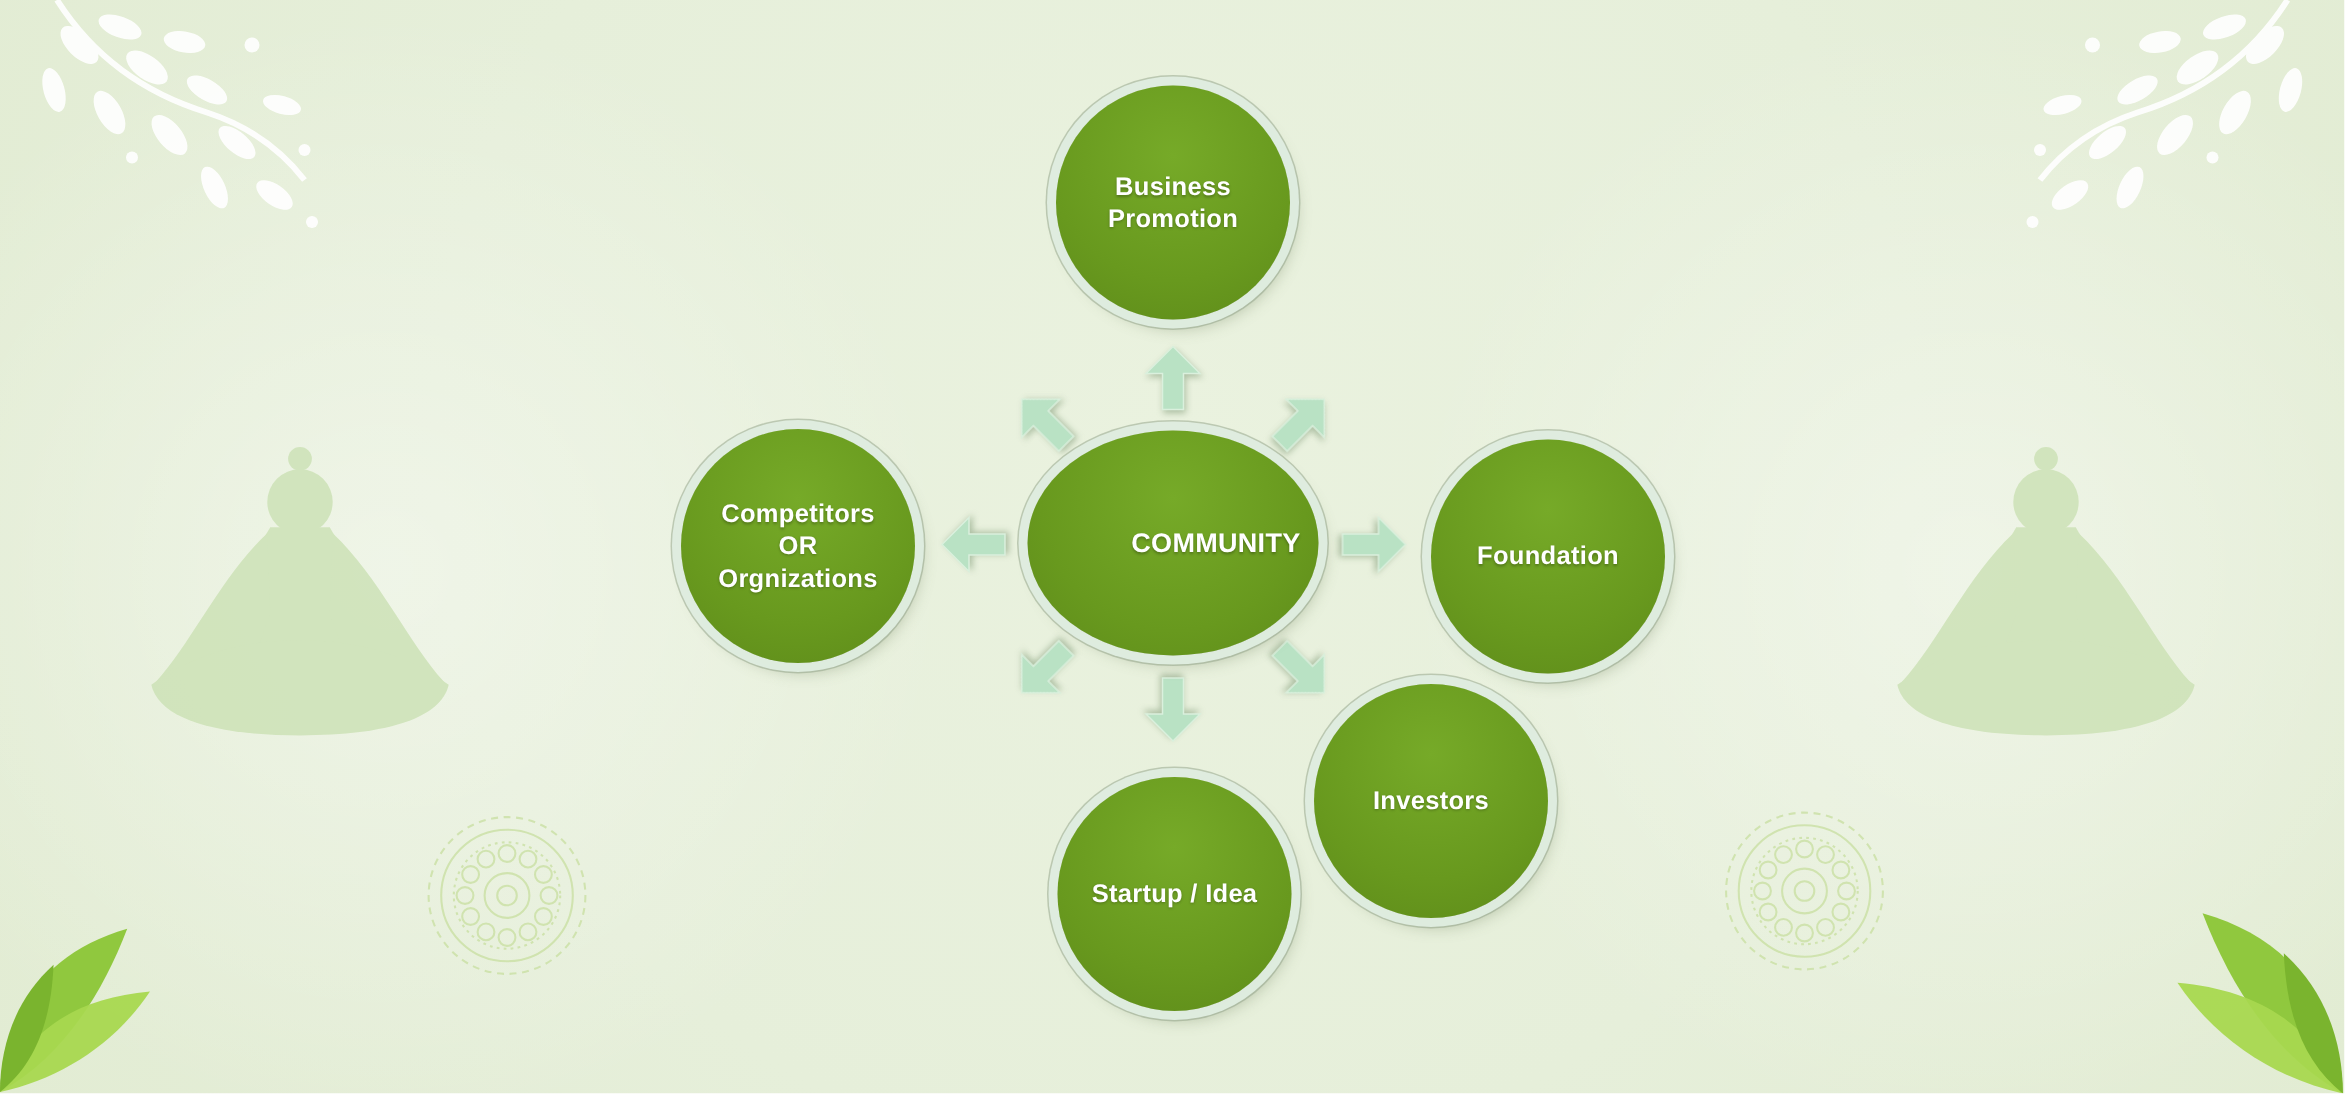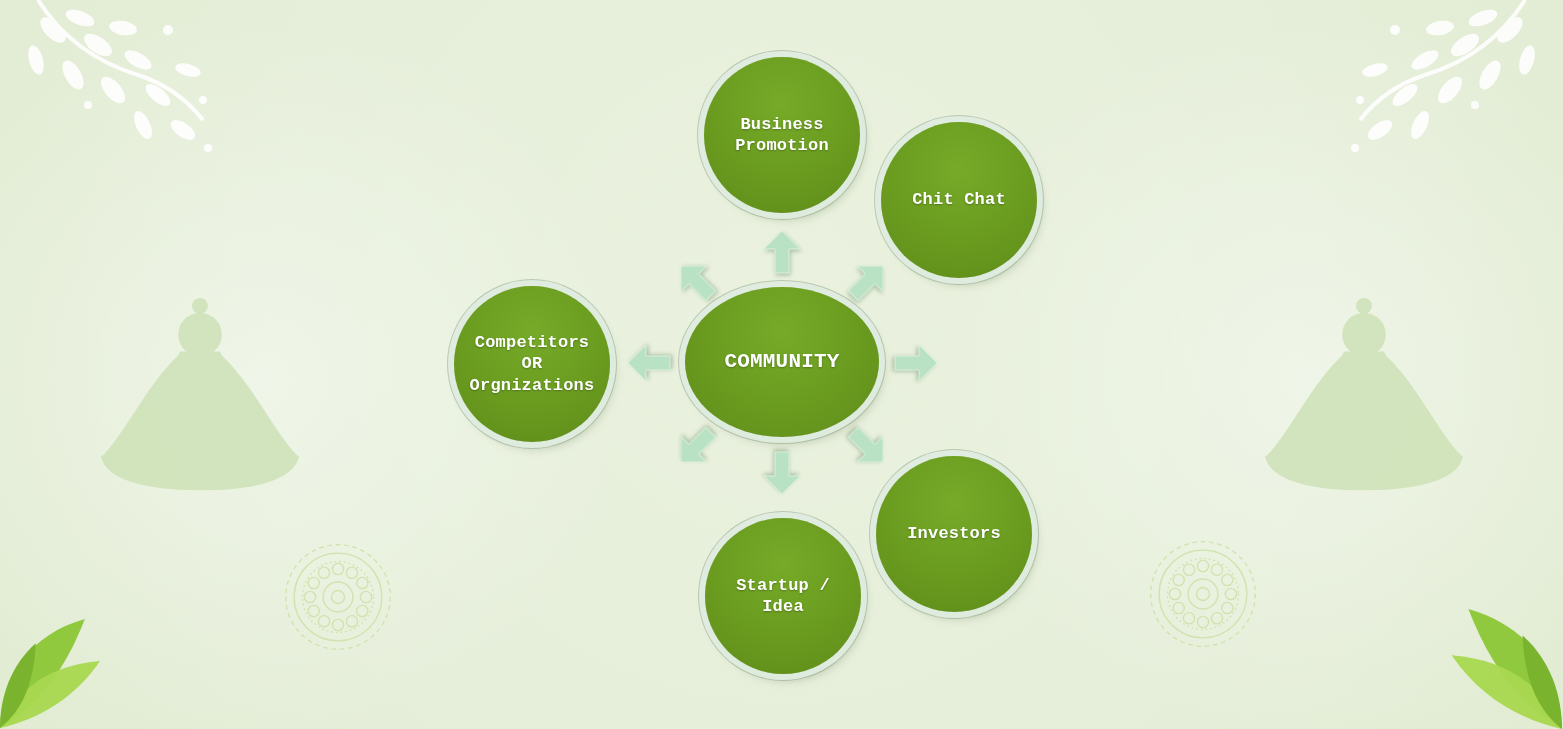--- a/index.html
+++ b/index.html
@@ -1,19 +1,19 @@
 <!DOCTYPE html>
 <html><head>
 <meta charset="utf-8">
 <style>
   html,body { margin:0; padding:0; }
   .stage {
     position:relative; width:1563px; height:729px; overflow:hidden;
     background: radial-gradient(circle at 50% 40%, #eaf2df 0%, #e6efda 55%, #e2ecd3 100%);
-    font-family:Liberation Mono, monospace;
+    font-family:Liberation Sans, sans-serif;
   }
 
   
   .bg-glow { position:absolute; border-radius:50%;
     background: radial-gradient(circle, rgba(255,255,255,0.38) 0%, rgba(255,255,255,0) 68%); }
   .bg-glow-left  { left:-130px; top:-10px;  width:780px; height:780px; }
   .bg-glow-right { left:920px;  top:-10px;  width:780px; height:780px; }
 
   
   .node {
@@ -31,21 +31,21 @@
   }
 
   #node-business    { left:704px; top:57px;  width:156px; height:156px; }
   #node-users       { left:531px; top:123px; width:154px; height:154px; }
   #node-chitchat    { left:881px; top:122px; width:156px; height:156px; }
   #node-competitors { left:454px; top:286px; width:156px; height:156px; }
   #node-foundation  { left:954px; top:293px; width:156px; height:156px; }
   #node-mentors     { left:531px; top:457px; width:156px; height:156px; }
   #node-investors   { left:876px; top:456px; width:156px; height:156px; }
   #node-startup     { left:705px; top:518px; width:156px; height:156px; }
-  #node-center      { left:685px; top:287px; width:194px; height:150px; font-size:21px; letter-spacing:0.5px; }
+  #node-center      { left:685px; top:287px; width:194px; height:150px; font-size:18px; letter-spacing:0.5px;justify-content:flex-end; }
 
   
   .arrow { position:absolute; width:46px; height:46px;
            filter: drop-shadow(1px 2px 2px rgba(100,130,90,0.45)); }
   .arrow svg { width:100%; height:100%; display:block; }
   .arrow polygon { fill:#b9e2c4; stroke:#daf0dd; stroke-width:1; }
 
   .arrow-up         { left:759px; top:229px; }
   .arrow-up-left    { left:673px; top:258px; transform:rotate(-45deg); }
   .arrow-up-right   { left:845px; top:258px; transform:rotate(45deg); }
@@ -236,28 +236,28 @@
   <div class="arrow arrow-down">
     <svg viewBox="0 0 46 46">
         <polygon points="23,2 41,20 30,20 30,44 16,44 16,20 5,20"></polygon>
       </svg>
   </div>
 
   <div class="node" id="node-business">
     <span class="node-label">Business
 Promotion</span>
   </div>
-  <div class="node" id="node-chitchat">
-    <span class="node-label">Chit Chat</span>
-  </div>
   <div class="node" id="node-competitors">
     <span class="node-label">Competitors
 OR
 Orgnizations</span>
   </div>
+  <div class="node" id="node-foundation">
+    <span class="node-label">Foundation</span>
+  </div>
   <div class="node" id="node-startup">
     <span class="node-label">Startup / Idea</span>
   </div>
   <div class="node" id="node-investors">
     <span class="node-label">Investors</span>
   </div>
 
   <div class="node" id="node-center">
     <span class="node-label">COMMUNITY</span>
   </div>

